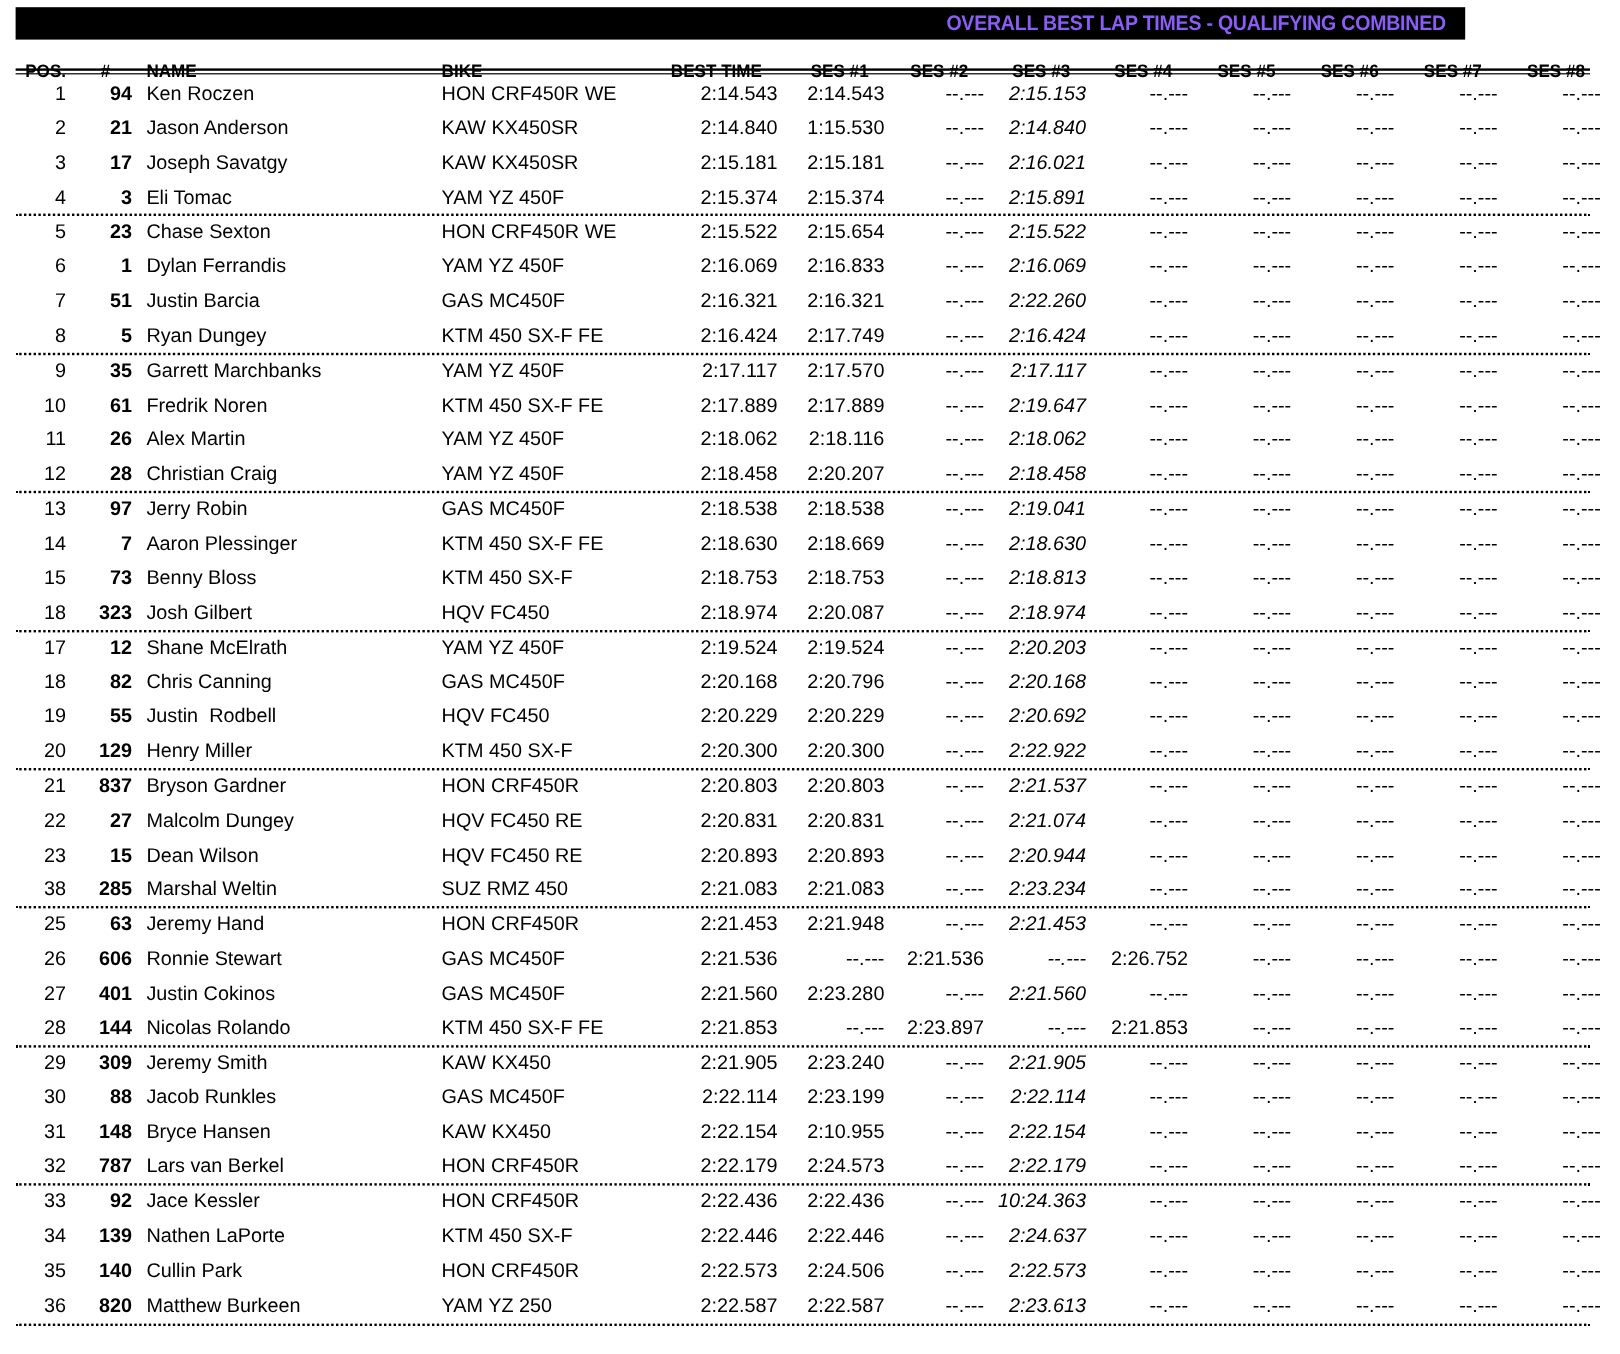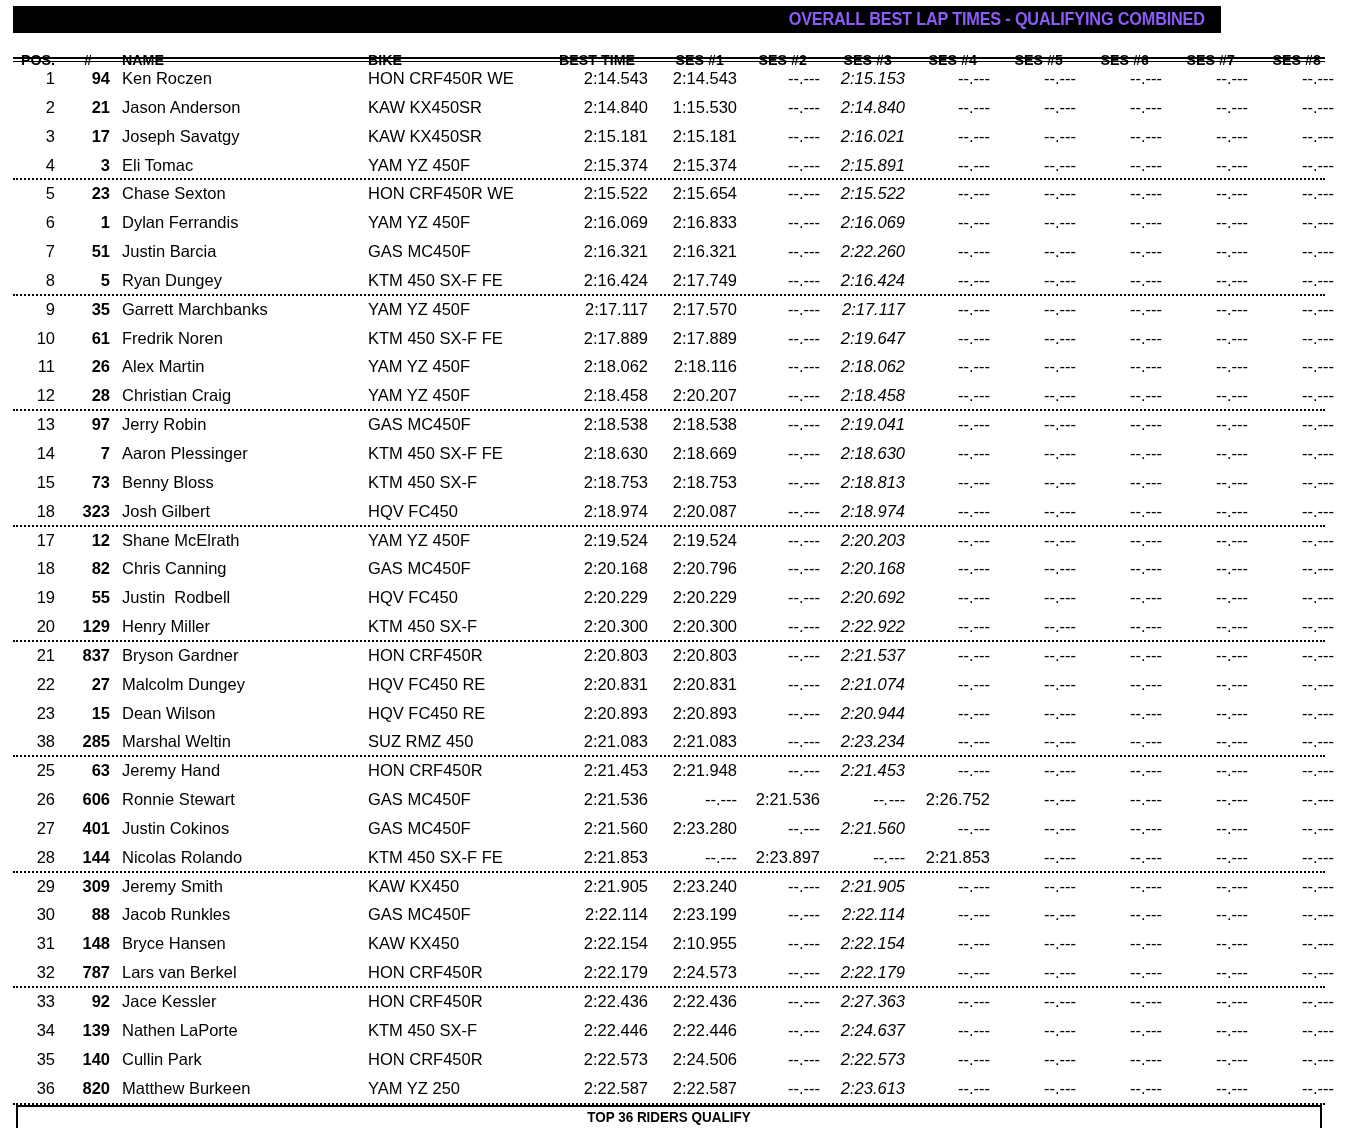--- a/index.html
+++ b/index.html
@@ -658,21 +658,21 @@
         <span class="cell c-s8">--.---</span>
       </div>
       <div class="row grp">
         <span class="cell c-pos">33</span>
         <span class="cell c-num">92</span>
         <span class="cell c-name">Jace Kessler</span>
         <span class="cell c-bike">HON CRF450R</span>
         <span class="cell c-best">2:22.436</span>
         <span class="cell c-s1">2:22.436</span>
         <span class="cell c-s2">--.---</span>
-        <span class="cell c-s3">2:27.363</span>
+        <span class="cell c-s3">10:24.363</span>
         <span class="cell c-s4">--.---</span>
         <span class="cell c-s5">--.---</span>
         <span class="cell c-s6">--.---</span>
         <span class="cell c-s7">--.---</span>
         <span class="cell c-s8">--.---</span>
       </div>
       <div class="row">
         <span class="cell c-pos">34</span>
         <span class="cell c-num">139</span>
         <span class="cell c-name">Nathen LaPorte</span>
@@ -713,17 +713,14 @@
         <span class="cell c-s3">2:23.613</span>
         <span class="cell c-s4">--.---</span>
         <span class="cell c-s5">--.---</span>
         <span class="cell c-s6">--.---</span>
         <span class="cell c-s7">--.---</span>
         <span class="cell c-s8">--.---</span>
       </div>
     </div>
   <div class="grid-bottom-rule"></div>
 
-  <div class="footer-box">
-    <span class="footer-text">TOP 36 RIDERS QUALIFY</span>
-  </div>
 
 </div>
 
 </body></html>

